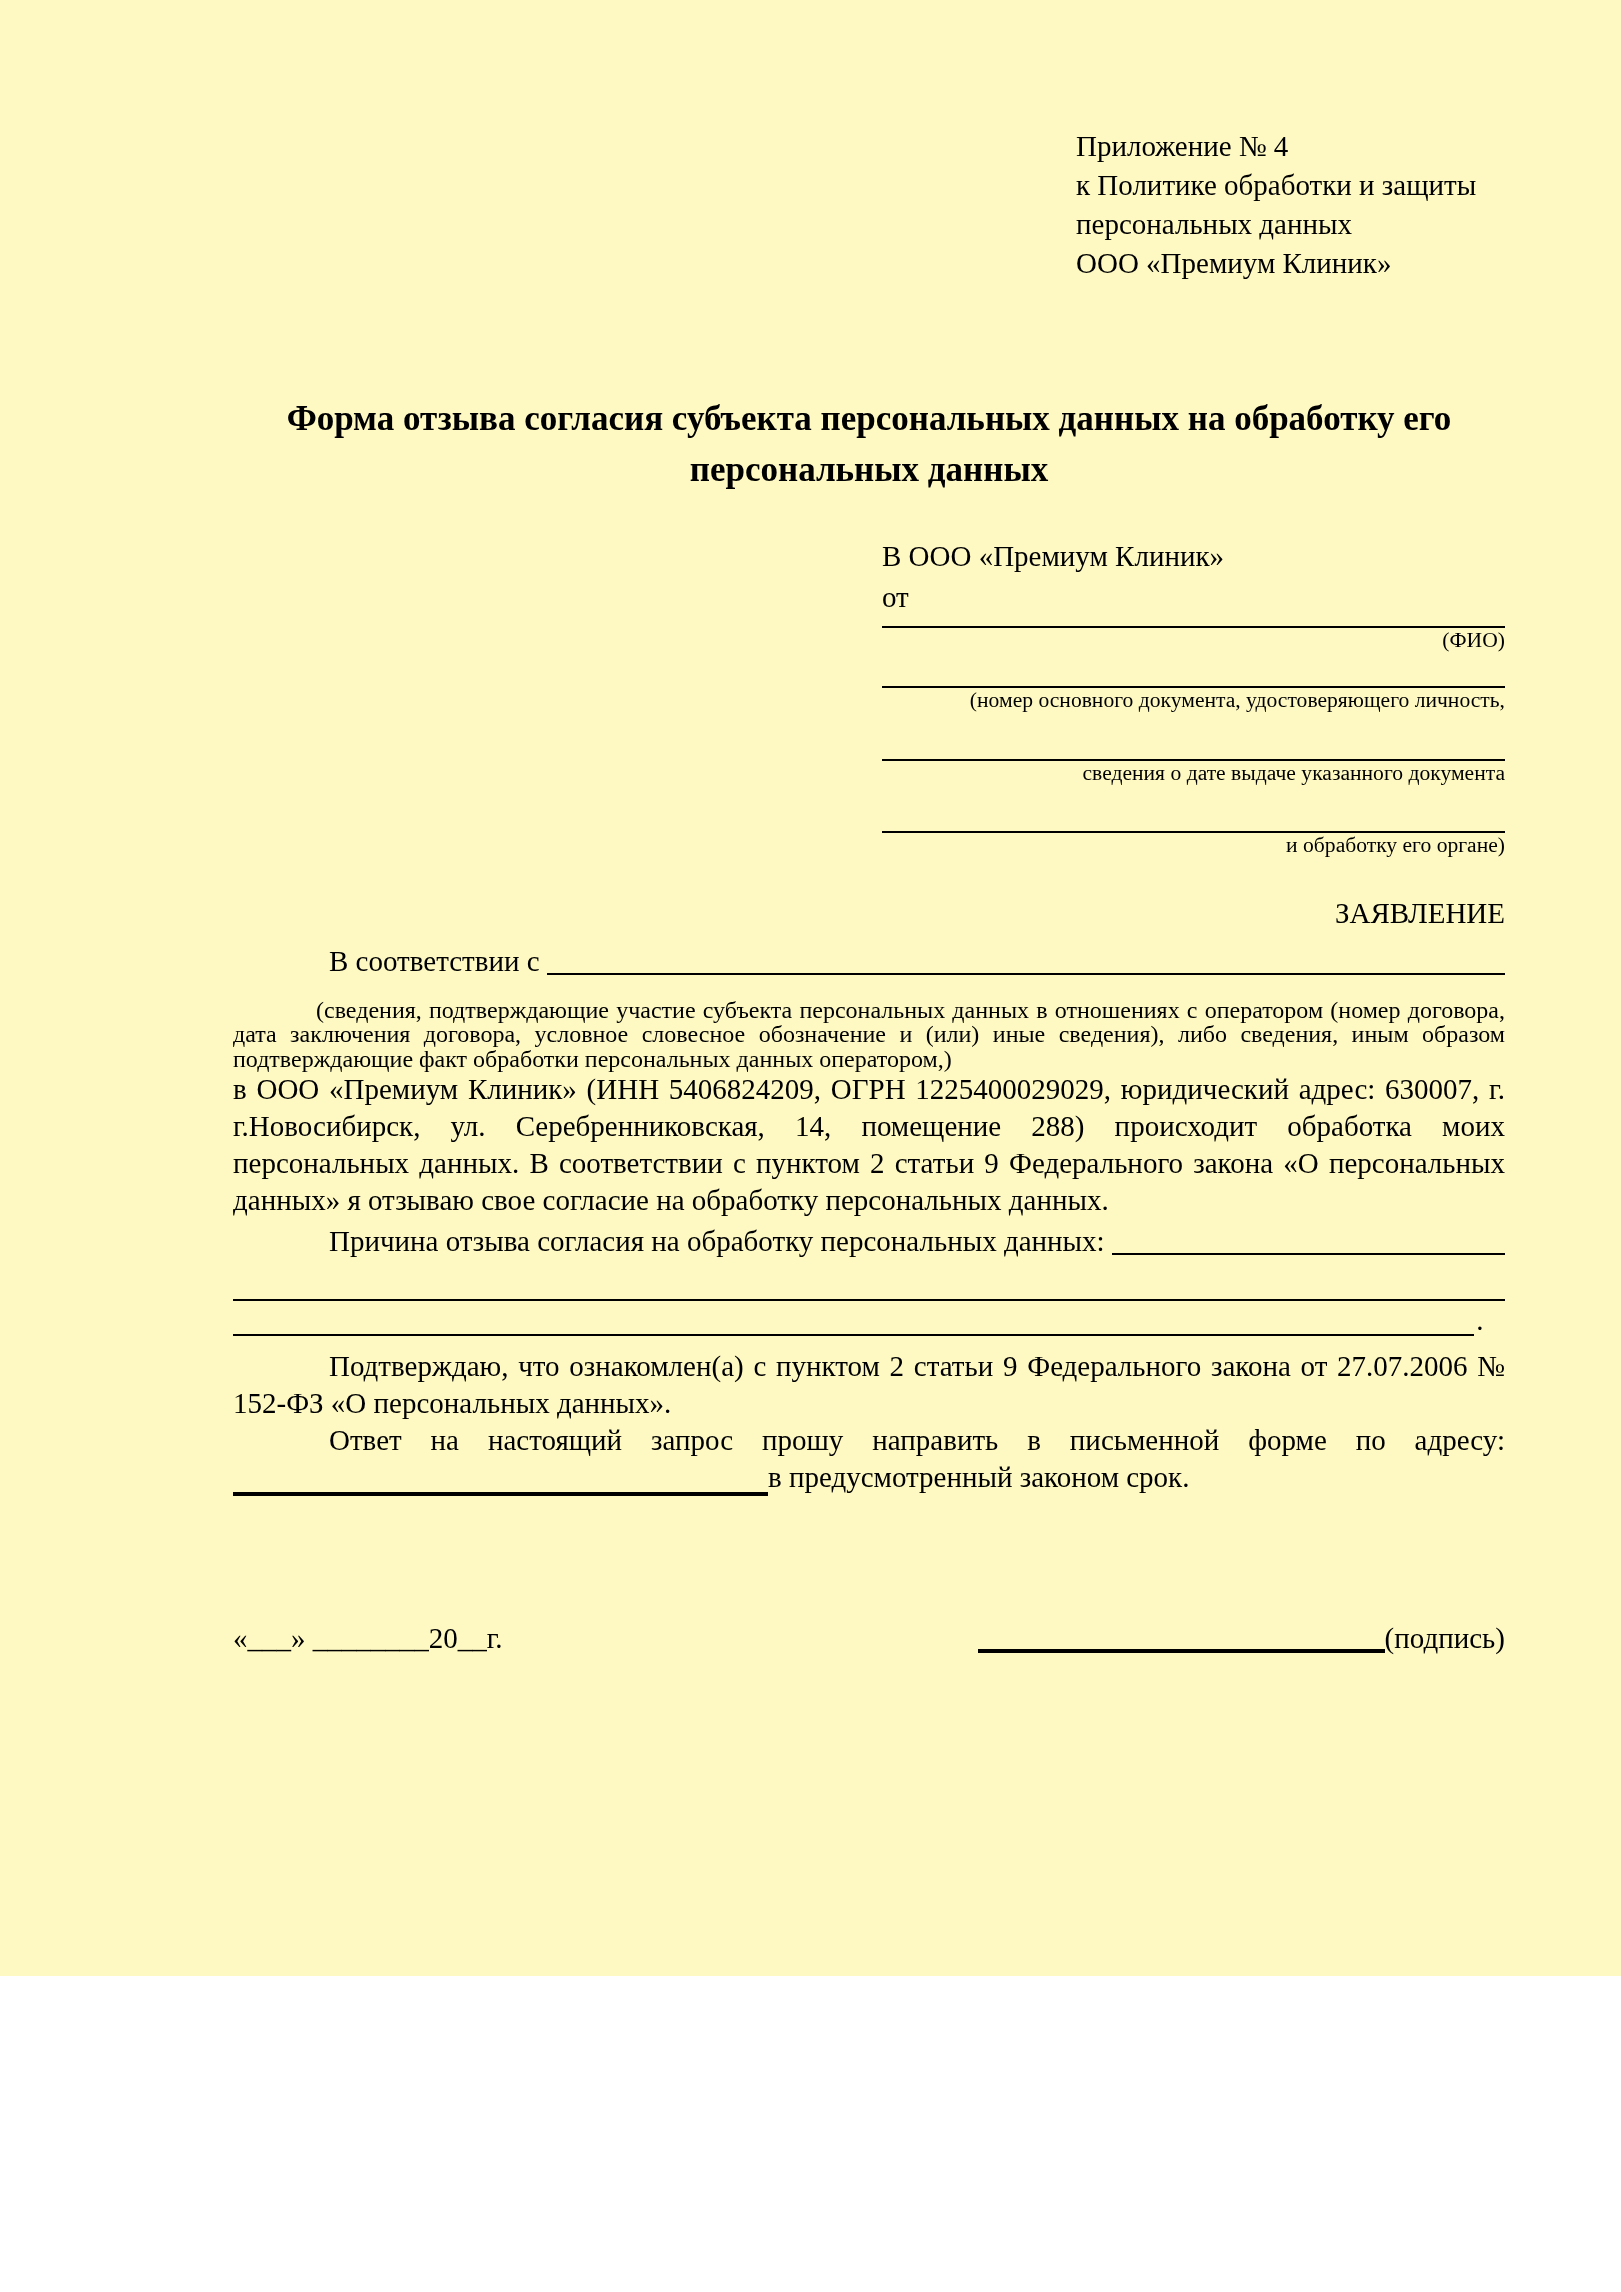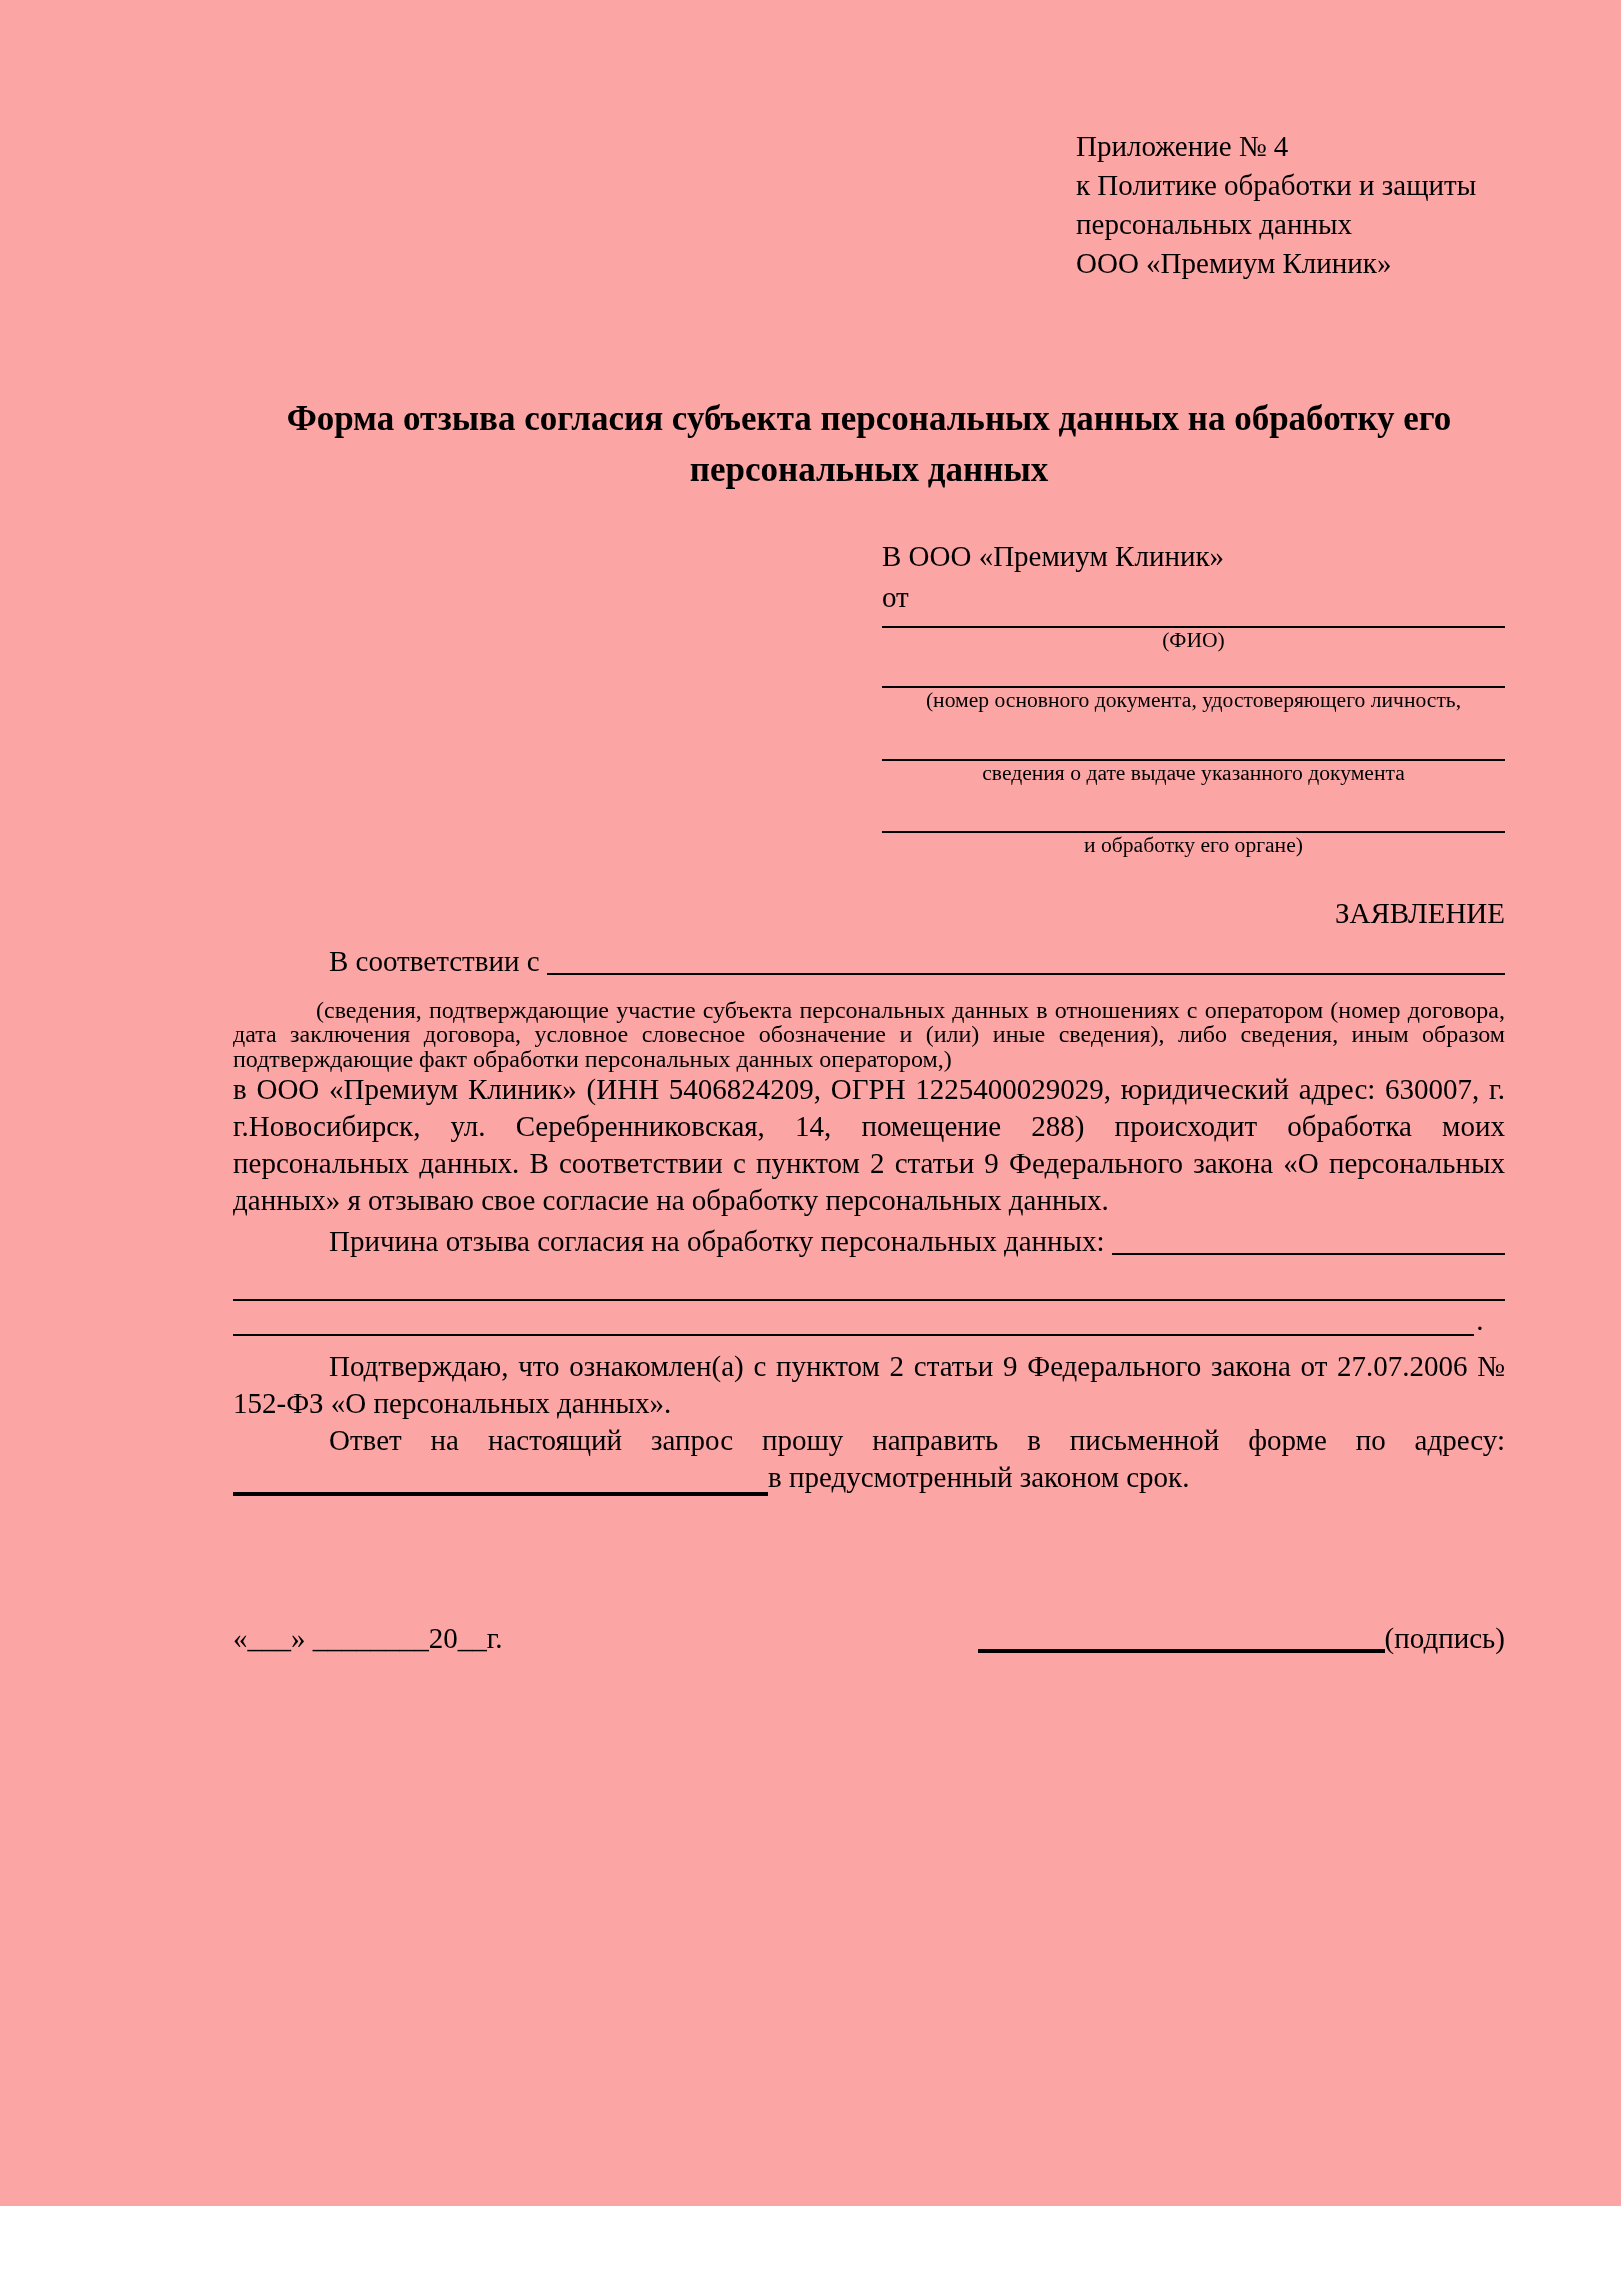--- a/index.html
+++ b/index.html
@@ -1,21 +1,21 @@
 <!DOCTYPE html>
 <html lang="ru"><head>
 <meta charset="utf-8">
 <style>
   html, body { margin: 0; padding: 0; background: #ffffff; }
   .page {
     position: relative;
     width: 1621px;
-    height: 2206px;
+    height: 1976px;
     box-sizing: border-box;
-    background: #fca5a5;
+    background: #fef9c3;
     color: #000000;
     font-family: "Liberation Serif", "DejaVu Serif", serif;
     font-size: 29px;
     line-height: 37px;
     padding: 127px 116px 0 233px;
     overflow: hidden;
   }
 
   
   .appendix { margin-left: 843px; line-height: 39px; }
@@ -32,21 +32,21 @@
   
   .addressee { margin-left: 649px; margin-top: 41px; }
   .addr-line { line-height: 41px; }
   .blank { border-bottom: 2.9px solid #000; }
   .blank-fio { height: 7.8px; }
   .blank-doc { height: 33px; }
   .blank-mid { height: 45px; }
   .field-caption {
     font-size: 21.6px;
     line-height: 25.5px;
-    text-align: center;
+    text-align: right;
   }
 
   .statement-heading { text-align: right; margin-top: 33px; line-height: 43px; }
 
   .intro-line { display: flex; margin-top: 7.8px; }
   .indent-spacer { width: 96px; flex: none; }
   .fill-line { flex: 1; border-bottom: 2.9px solid #000; margin-bottom: 4.9px; margin-left: 7.8px; }
 
   .note {
     margin-top: 18px;

